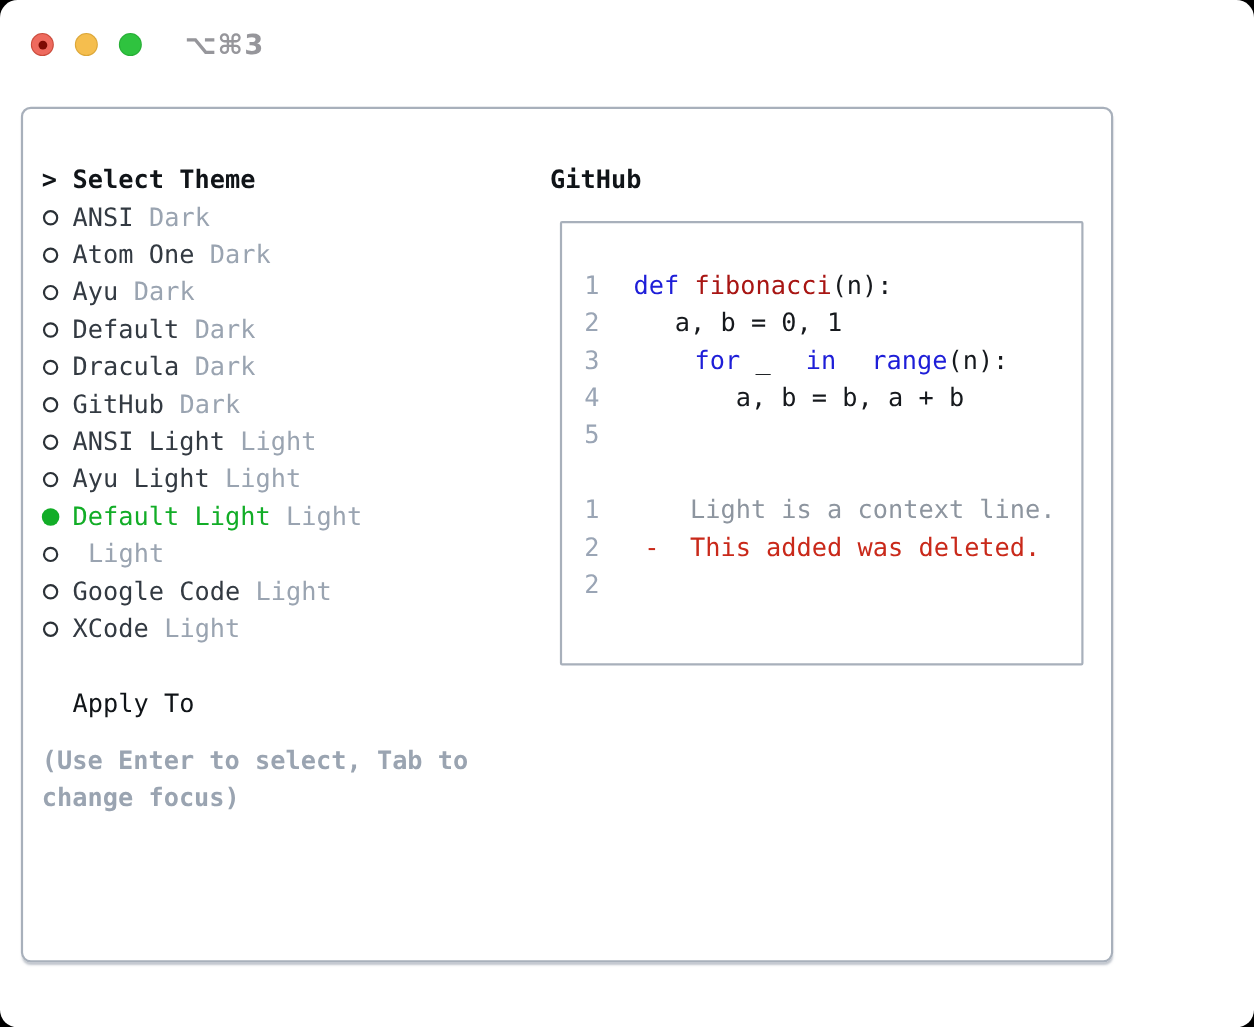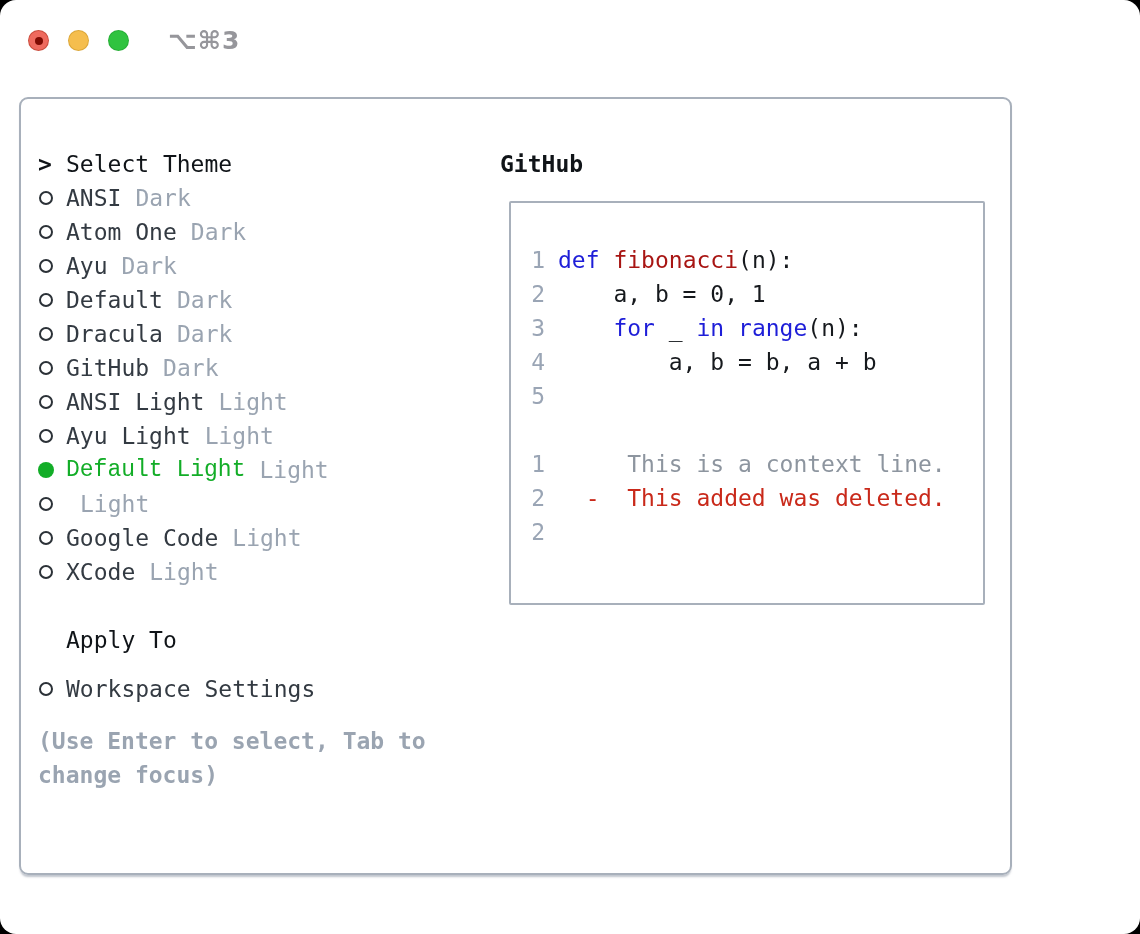--- a/index.html
+++ b/index.html
@@ -24,39 +24,39 @@
   .panel{
     position:absolute;left:19px;top:97px;width:993px;height:778px;box-sizing:border-box;
     border:2px solid var(--border_gray);border-radius:9px;
     box-shadow:0 3px 2px -1px rgba(130,140,155,.5);
     padding:48px 20px 0 17px;display:flex;font-size:23px;
   }
   .leftcol{width:462px;flex:none;color:var(--list_text);}
   .row{height:34px;display:flex;align-items:center;}
   .marker{width:28px;flex:none;display:flex;align-items:center;}
   .caret{width:28px;flex:none;font-weight:bold;color:var(--header_black);}
-  .hdr{font-weight:normal;color:var(--header_black);}
+  .hdr{font-weight:bold;color:var(--header_black);}
   .circ{width:14px;height:14px;border:2px solid var(--circle_outline);border-radius:50%;box-sizing:border-box;margin-left:1px;}
   .circ.sel{width:16px;height:16px;border:none;background:var(--accent_green);margin-left:0;}
   .tname{white-space:pre;}
-  .tname.selgreen{color:var(--accent_green);font-family:Liberation Mono, monospace;}
+  .tname.selgreen{color:var(--accent_green);}
   .tvar{color:var(--muted_gray);margin-left:14px;white-space:pre;}
-  .apply-hdr{margin:34px 0 15px 28px;height:34px;line-height:34px;color:var(--header_black);}
+  .apply-hdr{margin:34px 0 0 28px;height:34px;line-height:34px;color:var(--header_black);}
   .hint{margin-top:18px;width:424px;color:var(--muted_gray);line-height:34px;font-weight:bold;}
   
   .rightcol{flex:1;}
   .preview-hdr{height:34px;line-height:34px;font-weight:bold;color:var(--header_black);}
   .code-box{
     margin:20px 0 0 9px;width:476px;height:404px;box-sizing:border-box;
     border:2px solid var(--border_gray);border-radius:2px;padding-top:44px;
   }
   .cline{height:34px;display:flex;}
   .ln{width:34px;flex:none;text-align:right;color:var(--line_number_gray);}
   .lcode{margin-left:13px;white-space:pre;}
-  .seg-kw{color:var(--keyword_blue);}
+  .seg-kw{color:var(--keyword_blue);margin-left:18px;}
   .seg-fn{color:var(--function_red);}
   .seg-pl{color:var(--plain_code);}
   .seg-ctx{color:var(--context_gray);}
   .seg-del{color:var(--diff_deleted_red);}
   .seg-add{color:var(--diff_added_green);}
 </style>
 </head>
 <body>
 
 <div class="window">
@@ -160,26 +160,20 @@
               <span class="circ"></span>
             </span>
             <span class="tname">XCode</span>
             <span class="tvar">Light</span>
           </div>
         </div>
 
       <div class="apply-hdr">Apply To</div>
 
       <div id="apply-items">
-          <div class="row">
-            <span class="marker">
-              <span class="circ"></span>
-            </span>
-            <span class="tname">Workspace Settings</span>
-          </div>
         </div>
 
       <div class="hint">(Use Enter to select, Tab to change focus)</div>
     </div>
 
     <div class="rightcol">
       <div class="preview-hdr">GitHub</div>
       <div id="code-lines" class="code-box">
           <div class="cline">
             <span class="ln">1</span>
@@ -199,21 +193,21 @@
           </div>
           <div class="cline">
             <span class="ln">5</span>
           </div>
           <div class="cline">
             <span class="ln"></span>
             <span class="lcode"></span>
           </div>
           <div class="cline">
             <span class="ln">1</span>
-            <span class="lcode"><span class="seg-ctx">     This is a context line.</span></span>
+            <span class="lcode"><span class="seg-ctx">     Light is a context line.</span></span>
           </div>
           <div class="cline">
             <span class="ln">2</span>
             <span class="lcode"><span class="seg-del">  -  This added was deleted.</span></span>
           </div>
           <div class="cline">
             <span class="ln">2</span>
           </div>
         </div>
     </div>

